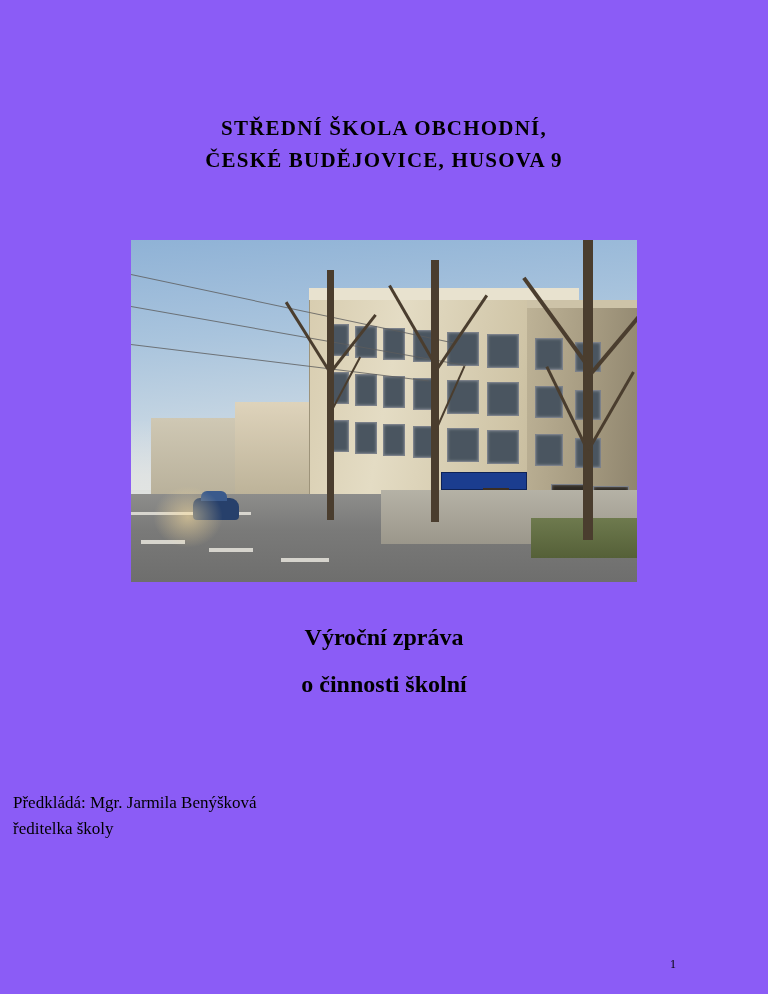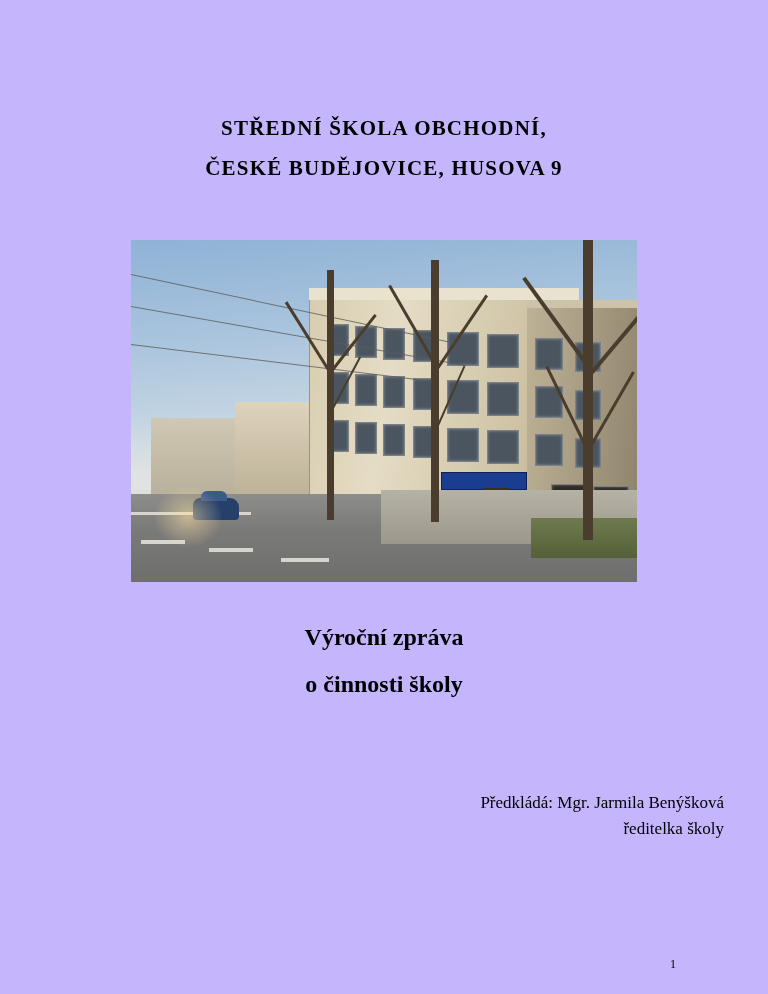--- a/index.html
+++ b/index.html
@@ -13,41 +13,40 @@
     position: relative;
     font-family: "Liberation Serif", serif;
     color: #000000;
     overflow: hidden;
   }
 
   .page {
     position: relative;
     width: 768px;
     height: 994px;
-    background: #c4b5fd;
+    background: #8b5cf6;
   }
 
   
   .header {
     position: absolute;
     top: 112px;
     left: 0;
     width: 768px;
     text-align: center;
   }
   .header-line {
     font-family: "Liberation Serif", serif;
     font-weight: bold;
     font-size: 21px;
     letter-spacing: 1.2px;
     line-height: 32px;
     color: #000;
   }
   .header-line.second {
-    margin-top: 8px;
   }
 
   
   .photo-wrap {
     position: absolute;
     top: 240px;
     left: 131px;
     width: 506px;
     height: 342px;
     overflow: hidden;
@@ -212,21 +211,22 @@
     line-height: 47px;
     color: #000;
   }
 
   
   .author-block {
     position: absolute;
     top: 790px;
     left: 0;
     width: 724px;
-    text-align: right;
+    text-align: left;
+    padding-left: 13px;
   }
   .author-line {
     font-family: "Liberation Serif", serif;
     font-size: 17px;
     line-height: 26px;
     color: #000;
   }
 
   
   .page-number {
@@ -321,21 +321,21 @@
       <div class="branch" style="left:452px;top:18px;width:4px;height:104px;transform:rotate(-36deg);"></div>
       <div class="branch" style="left:456px;top:120px;width:3px;height:90px;transform:rotate(30deg);"></div>
       <div class="branch" style="left:452px;top:118px;width:3px;height:86px;transform:rotate(-26deg);"></div>
 
       <div class="glare"></div>
     </div>
   </div>
 
   <div class="title-block">
     <div class="title-line">Výroční zpráva</div>
-    <div class="title-line">o činnosti školy</div>
+    <div class="title-line">o činnosti školní</div>
   </div>
 
   <div class="author-block">
     <div class="author-line">Předkládá: Mgr. Jarmila Benýšková</div>
     <div class="author-line">ředitelka školy</div>
   </div>
 
   <div class="page-number">1</div>
 
 </div>

